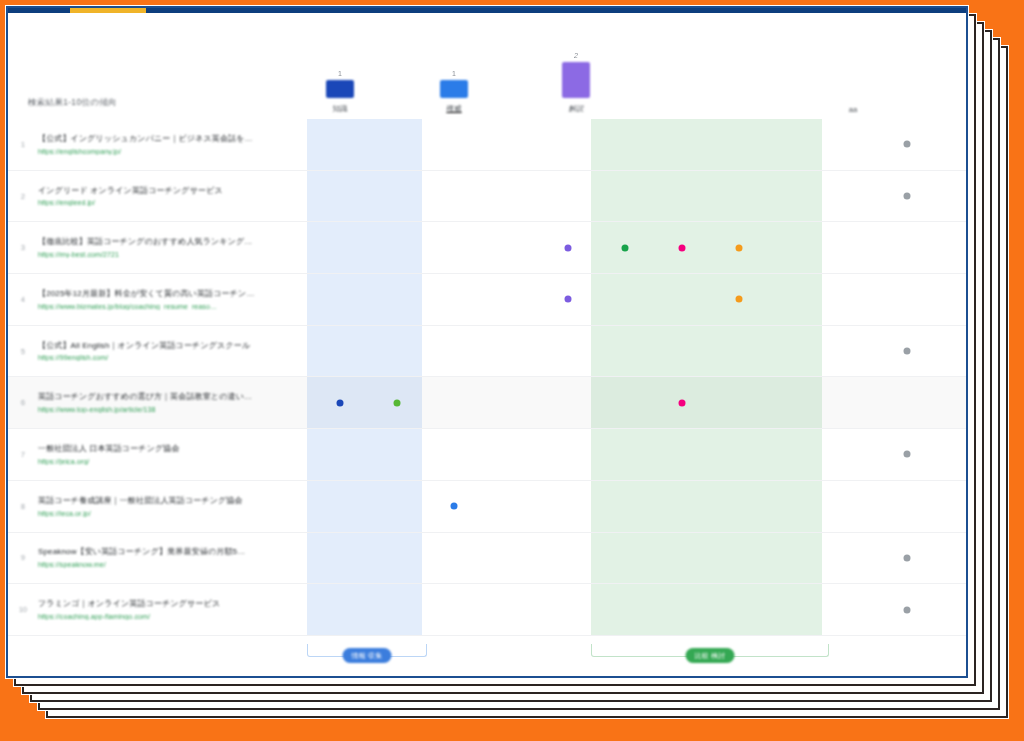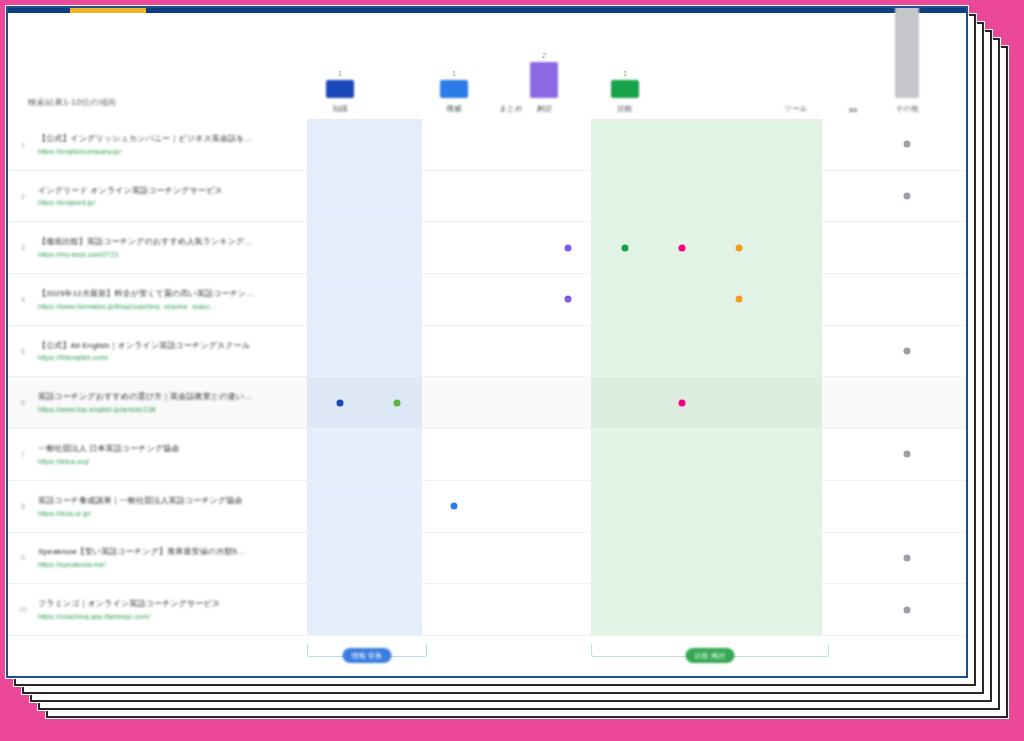--- a/index.html
+++ b/index.html
@@ -4,21 +4,21 @@
 <style>
   * { box-sizing: border-box; margin: 0; padding: 0; }
   html, body {
     width: 1024px; height: 741px;
     background: #ffffff;
     font-family: "Liberation Sans", sans-serif;
     overflow: hidden;
   }
 
   
-  #stage { position: relative; width: 1024px; height: 741px; background: #ec4899; }
+  #stage { position: relative; width: 1024px; height: 741px; background: #f97316; }
 
   .sheet {
     position: absolute;
     background: #ffffff;
     border: 2px solid #2b2422;
     box-shadow: 0 0 0 1px #ffffff;
   }
 
   
   #panel {
@@ -155,67 +155,40 @@
       <div class="colband green"></div>
 
       <div id="barhead">
           <div class="barcol" style="left: 304px;">
             <div class="barwrap">
               <div class="count" style="bottom: 21px;">1</div>
               <div class="bar" style="height: 18px; background: rgb(26, 71, 184); filter: blur(1px);"></div>
             </div>
             <div class="lbl">知識</div>
           </div>
-          <div class="barcol" style="left: 418px;">
+          <div class="barcol" style="left: 418px; text-decoration: underline;">
             <div class="barwrap">
               <div class="count" style="bottom: 21px;">1</div>
               <div class="bar" style="height: 18px; background: rgb(43, 124, 232); filter: blur(1px);"></div>
             </div>
             <div class="lbl">権威</div>
           </div>
-          <div class="barcol" style="left: 475px;">
+          <div class="barcol" style="left: 540px; font-style: italic;">
+            <div class="barwrap">
+              <div class="count" style="bottom: 39px;">2</div>
+              <div class="bar" style="height: 36px; background: rgb(140, 106, 228); filter: blur(1px);"></div>
+            </div>
+            <div class="lbl">解説</div>
+          </div>
+          <div class="barcol" style="left: 817px;">
             <div class="barwrap">
               <div class="count" style="bottom: 3px;"></div>
               <div class="bar" style="height: 1px; background: rgb(215, 218, 222); opacity: 0; filter: blur(1px);"></div>
             </div>
-            <div class="lbl">まとめ</div>
-          </div>
-          <div class="barcol" style="left: 508px; font-style: italic;">
-            <div class="barwrap">
-              <div class="count" style="bottom: 39px;">2</div>
-              <div class="bar" style="height: 36px; background: rgb(140, 106, 228); filter: blur(1px);"></div>
-            </div>
-            <div class="lbl">解説</div>
-          </div>
-          <div class="barcol" style="left: 589px;">
-            <div class="barwrap">
-              <div class="count" style="bottom: 21px;">1</div>
-              <div class="bar" style="height: 18px; background: rgb(23, 163, 74); filter: blur(1px);"></div>
-            </div>
-            <div class="lbl">比較</div>
-          </div>
-          <div class="barcol" style="left: 760px;">
-            <div class="barwrap">
-              <div class="count" style="bottom: 3px;"></div>
-              <div class="bar" style="height: 1px; background: rgb(215, 218, 222); opacity: 0; filter: blur(1px);"></div>
-            </div>
-            <div class="lbl">ツール</div>
-          </div>
-          <div class="barcol" style="left: 817px;">
-            <div class="barwrap">
-              <div class="count" style="bottom: 3px;"></div>
-              <div class="bar" style="height: 1px; background: rgb(215, 218, 222); opacity: 0; filter: blur(1px);"></div>
-            </div>
             <div class="lbl">aa</div>
-          </div>
-          <div class="barcol" style="left: 871px;">
-            <div class="barwrap">
-              <div class="bar wide" style="height: 96px; background: rgb(196, 198, 201); filter: blur(1px);"></div>
-            </div>
-            <div class="lbl">その他</div>
           </div>
         </div>
 
       <div id="heading">検索結果1-10位の傾向</div>
 
       <div id="rows">
           <div class="row">
             <div class="rank">1</div>
             <div class="info">
               <div class="title">【公式】イングリッシュカンパニー｜ビジネス英会話を…</div>

